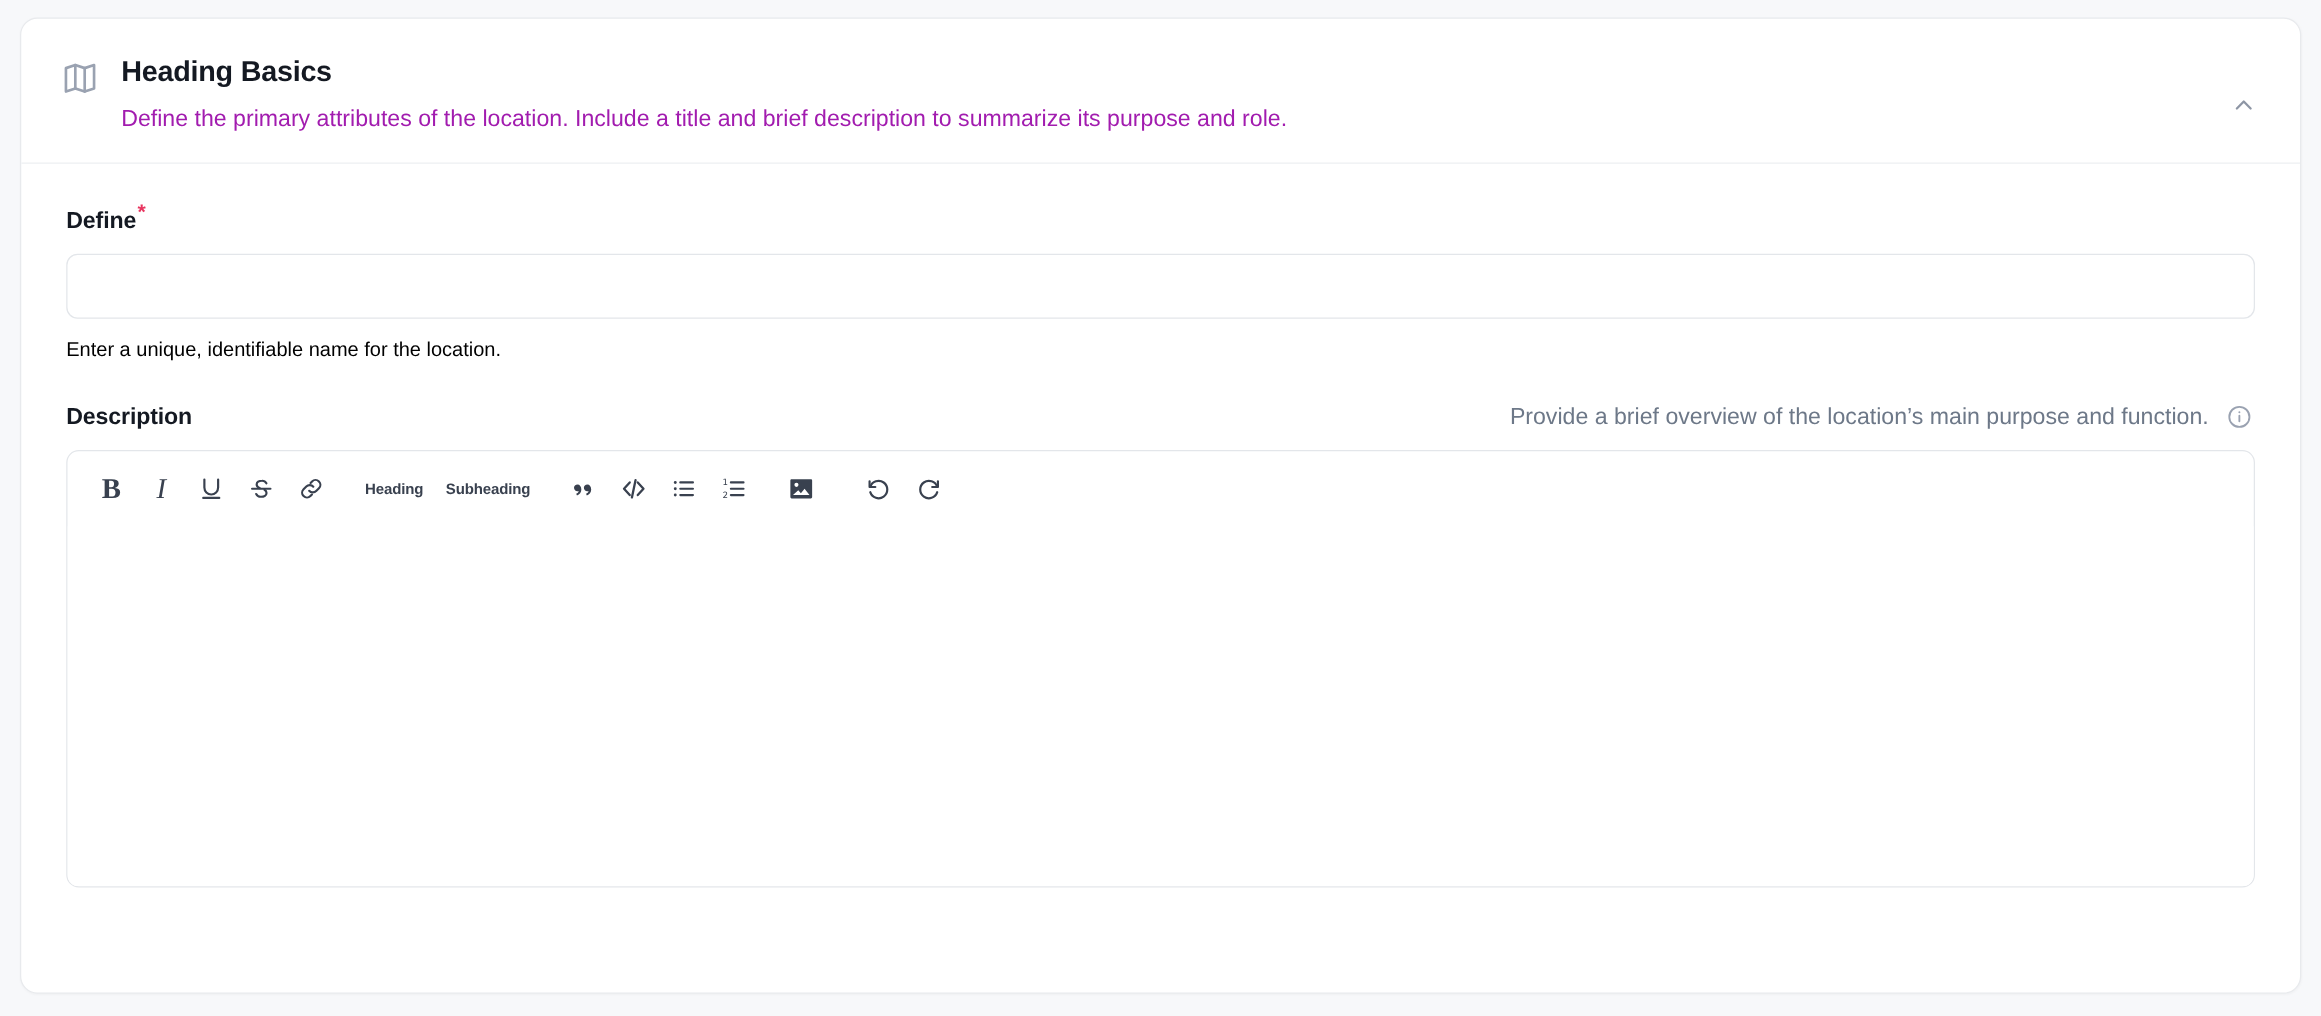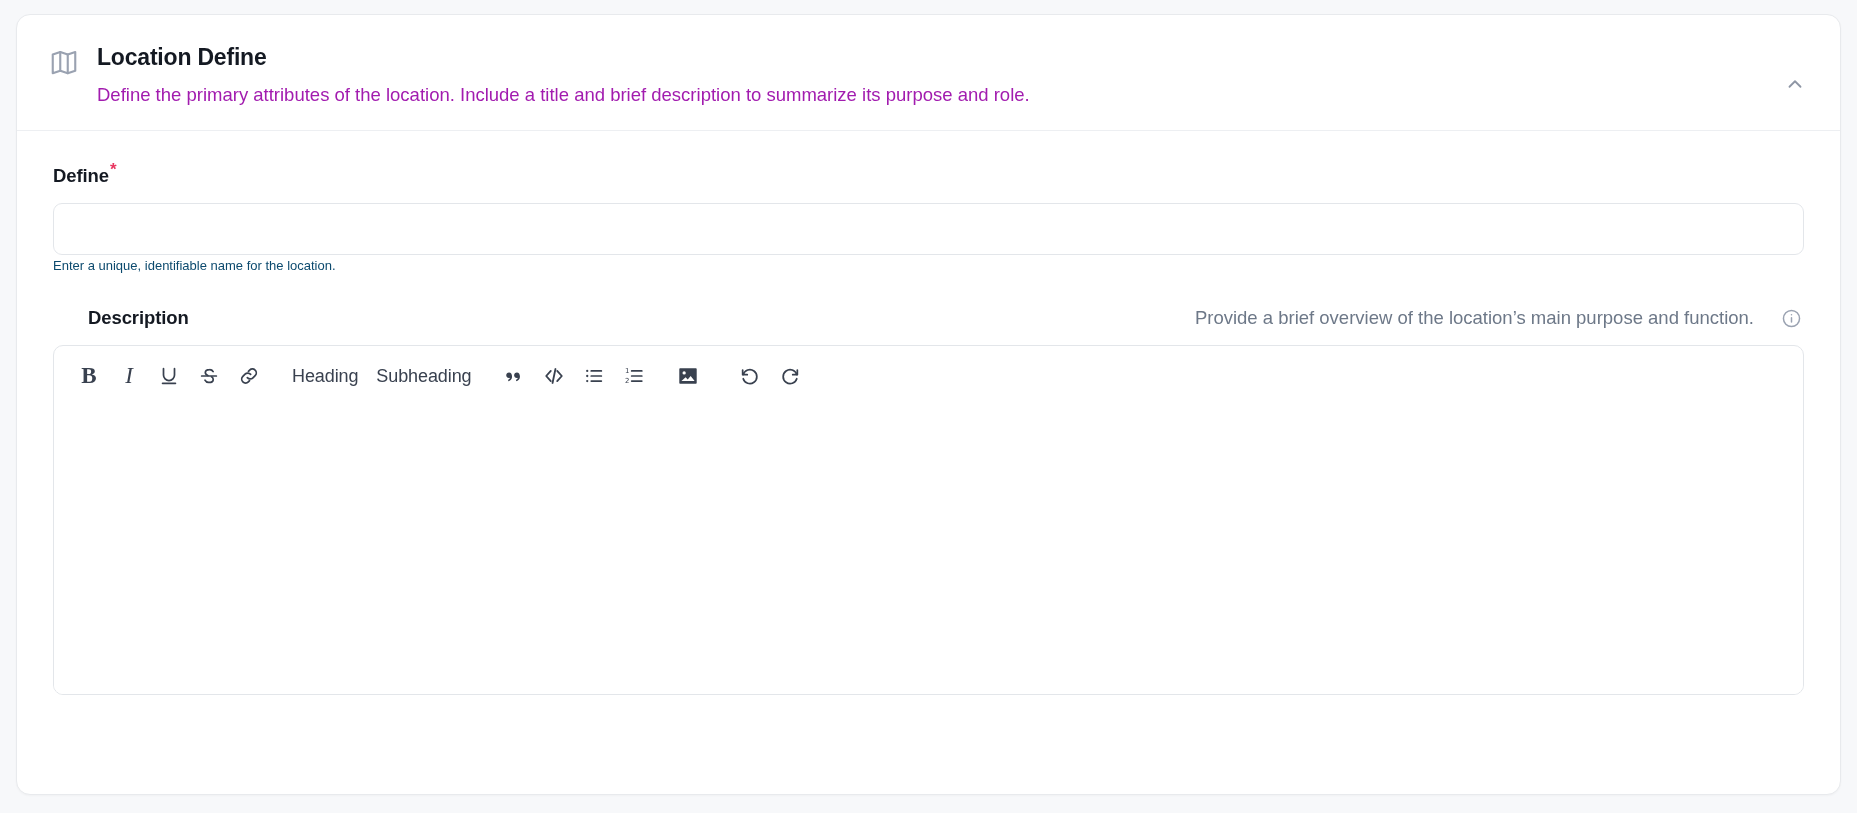--- a/index.html
+++ b/index.html
@@ -103,40 +103,40 @@
     background: #ffffff;
     padding: 0 16px;
     font-size: 17px;
     font-family: "Liberation Sans", sans-serif;
     color: #141922;
     outline: none;
   }
   .text-input::placeholder { color: #a3abb8; }
 
   .help-text {
-    font-size: 13px;
-    color: #0c4a6e;
+    margin-top: 15px;
+    font-size: 16px;
+    color: #000000;
     line-height: 22px;
   }
 
   
   .desc-block { margin-top: 30px; }
 
   .desc-head {
     display: flex;
     align-items: flex-start;
     justify-content: space-between;
     padding-right: 2px;
-    margin-left: 35px;
   }
 
   .desc-hint-wrap {
     display: flex;
     align-items: center;
-    gap: 27px;
+    gap: 14px;
   }
   .desc-hint {
     font-size: 18.5px;
     color: #6d7888;
     line-height: 22px;
   }
   .info-icon { width: 21px; height: 21px; color: #9aa2b1; display: block; cursor: pointer; }
   .info-icon svg { display: block; width: 21px; height: 21px; }
 
   .editor {
@@ -163,22 +163,22 @@
     align-items: center;
     justify-content: center;
     border: none;
     background: transparent;
     color: #39414f;
     border-radius: 6px;
     cursor: pointer;
   }
   .tb-btn svg { width: 22px; height: 22px; display: block; }
   .tb-text {
-    font-size: 18px;
-    font-weight: 400;
+    font-size: 12px;
+    font-weight: 700;
     color: #39414f;
     font-family: "Liberation Sans", sans-serif;
     letter-spacing: -0.1px;
   }
   .tb-serif-b { font-family: "Liberation Serif", serif; font-size: 23px; font-weight: 700; color: #39414f; }
   .tb-serif-i { font-family: "Liberation Serif", serif; font-size: 23px; font-style: italic; color: #39414f; }
 
   .tb-gap-sm { width: 12px; flex: 0 0 12px; }
   .tb-gap-md { width: 20px; flex: 0 0 20px; }
 
@@ -202,21 +202,21 @@
 
       <span class="header-icon">
         <svg viewBox="0 0 24 24" fill="none" stroke="currentColor" stroke-width="1.7" stroke-linecap="round" stroke-linejoin="round">
           <path d="M9 4 3 6v15l6-2 6 2 6-2V4l-6 2-6-2z"></path>
           <path d="M9 4v15"></path>
           <path d="M15 6v15"></path>
         </svg>
       </span>
 
       <div class="header-text">
-        <div class="card-title">Location Define</div>
+        <div class="card-title">Heading Basics</div>
         <div class="card-subtitle">Define the primary attributes of the location. Include a title and brief description to summarize its purpose and role.</div>
       </div>
 
       <button class="collapse-btn">
         <span>
           <svg viewBox="0 0 24 24" fill="none" stroke="currentColor" stroke-width="2" stroke-linecap="round" stroke-linejoin="round">
             <path d="M18 15l-6-6-6 6"></path>
           </svg>
         </span>
       </button>

